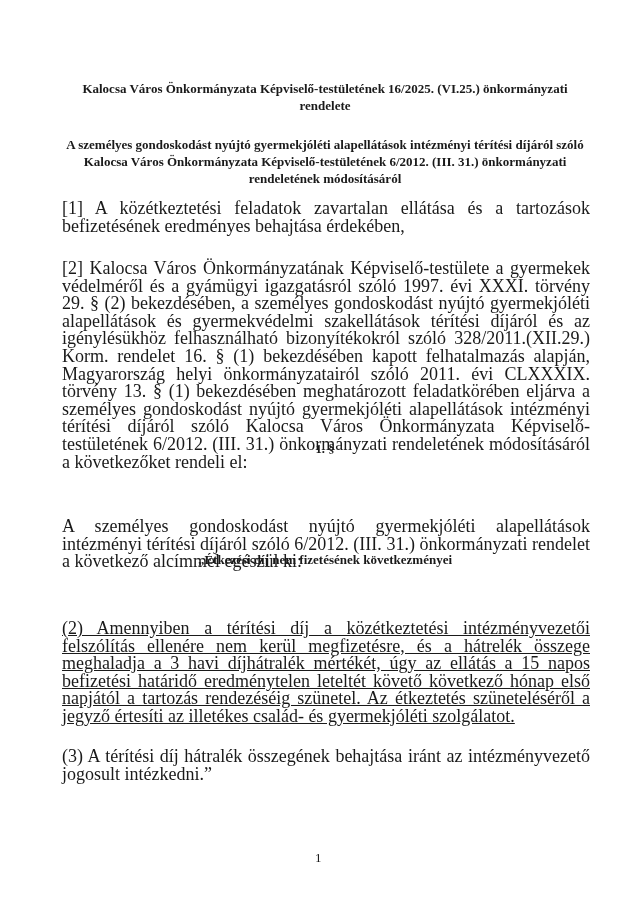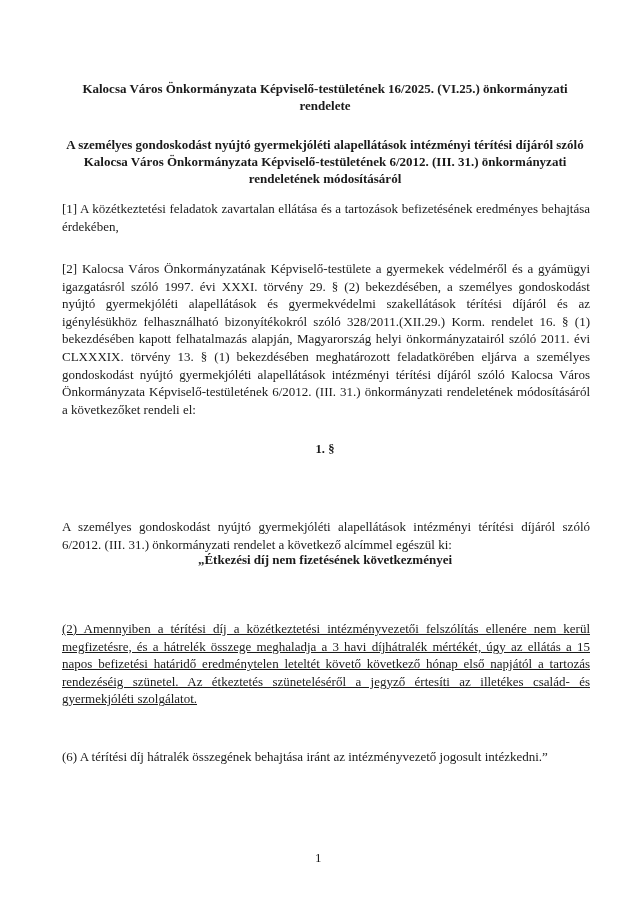--- a/index.html
+++ b/index.html
@@ -3,21 +3,21 @@
 <meta charset="utf-8">
 <style>
   html, body { margin: 0; padding: 0; background: #ffffff; }
   body { width: 643px; height: 915px; position: relative; overflow: hidden;
          font-family: "Liberation Serif", "DejaVu Serif", serif; color: #1a1a1a; }
   .page { position: absolute; left: 0; top: 0; width: 623px; height: 915px; }
   .title { position: absolute; left: 60px; width: 530px; text-align: center;
            font-weight: bold; font-size: 13px; line-height: 17px; }
   .t1 { top: 80px; }
   .t2 { top: 136px; left: 55px; width: 540px; }
-  .para { position: absolute; left: 62px; width: 528px; font-size: 13px;
+  .para { position: absolute; left: 62px; width: 528px; font-size: 18px;
           line-height: 17.6px; text-align: justify; }
   .p1 { top: 200px; }
   .p2 { top: 260px; }
   .sec { position: absolute; left: 60px; width: 530px; text-align: center;
          font-weight: bold; font-size: 12.6px; }
   .s1 { top: 442px; }
   .p3 { top: 518px; }
   .sub { top: 552px; font-size: 13px; }
   .s2 { top: 590px; }
   .p4 { top: 616px; }
@@ -34,16 +34,16 @@
 
   <div class="para p1">[1] A közétkeztetési feladatok zavartalan ellátása és a tartozások befizetésének eredményes behajtása érdekében,</div>
   <div class="para p2">[2] Kalocsa Város Önkormányzatának Képviselő-testülete a gyermekek védelméről és a gyámügyi igazgatásról szóló 1997. évi XXXI. törvény 29. § (2) bekezdésében, a személyes gondoskodást nyújtó gyermekjóléti alapellátások és gyermekvédelmi szakellátások térítési díjáról és az igénylésükhöz felhasználható bizonyítékokról szóló 328/2011.(XII.29.) Korm. rendelet 16. § (1) bekezdésében kapott felhatalmazás alapján, Magyarország helyi önkormányzatairól szóló 2011. évi CLXXXIX. törvény 13. § (1) bekezdésében meghatározott feladatkörében eljárva a személyes gondoskodást nyújtó gyermekjóléti alapellátások intézményi térítési díjáról szóló Kalocsa Város Önkormányzata Képviselő-testületének 6/2012. (III. 31.) önkormányzati rendeletének módosításáról a következőket rendeli el:</div>
 
   <div class="sec s1">1. §</div>
   <div class="para p3">A személyes gondoskodást nyújtó gyermekjóléti alapellátások intézményi térítési díjáról szóló 6/2012. (III. 31.) önkormányzati rendelet a következő alcímmel egészül ki:</div>
 
   <div class="sec sub">„Étkezési díj nem fizetésének következményei</div>
 
   <div class="para p5">(2) Amennyiben a térítési díj a közétkeztetési intézményvezetői felszólítás ellenére nem kerül megfizetésre, és a hátrelék összege meghaladja a 3 havi díjhátralék mértékét, úgy az ellátás a 15 napos befizetési határidő eredménytelen leteltét követő következő hónap első napjától a tartozás rendezéséig szünetel. Az étkeztetés szüneteléséről a jegyző értesíti az illetékes család- és gyermekjóléti szolgálatot.</div>
-  <div class="para p6">(6) A térítési díj hátralék összegének behajtása iránt az intézményvezető jogosult intézkedni.”</div>
+  <div class="para p6">(3) A térítési díj hátralék összegének behajtása iránt az intézményvezető jogosult intézkedni.”</div>
 
   <div class="pageno">1</div>
 </div>
 
 </body></html>

